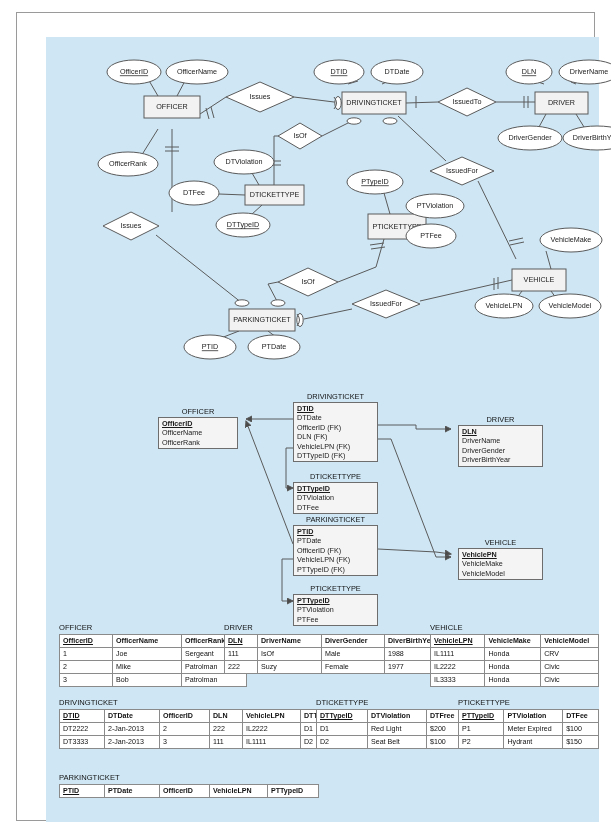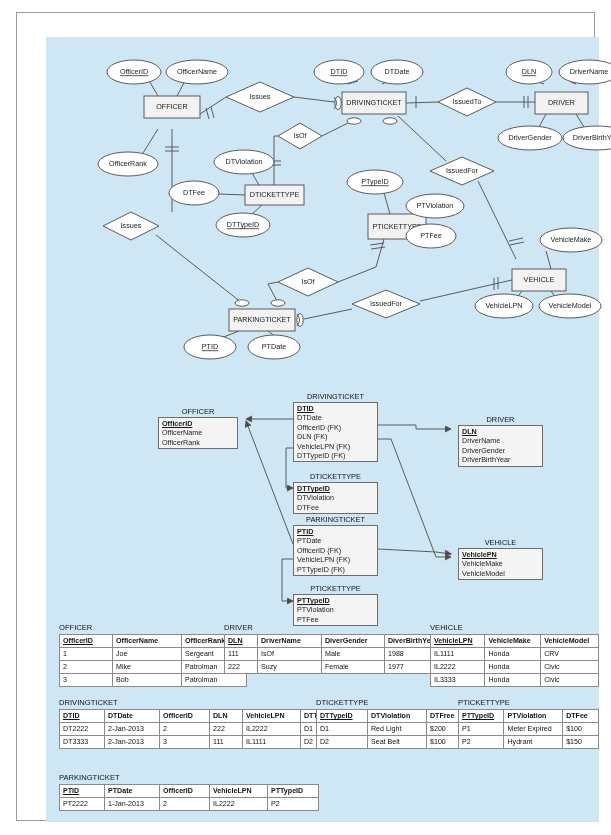--- a/index.html
+++ b/index.html
@@ -514,27 +514,20 @@
               <thead>
                 <tr>
                   <th style="width: 38px;"><span class="u">PTID</span></th>
                   <th style="width: 48px;">PTDate</th>
                   <th style="width: 43px;">OfficerID</th>
                   <th style="width: 51px;">VehicleLPN</th>
                   <th style="width: 44px;">PTTypeID</th>
                 </tr>
               </thead>
               <tbody>
-                <tr>
-                  <td>PT2222</td>
-                  <td>1-Jan-2013</td>
-                  <td>2</td>
-                  <td>IL2222</td>
-                  <td>P2</td>
-                </tr>
               </tbody>
             </table>
           </div>
         </div>
 
     </div>
   </div>
 </div>
 
 </body></html>

